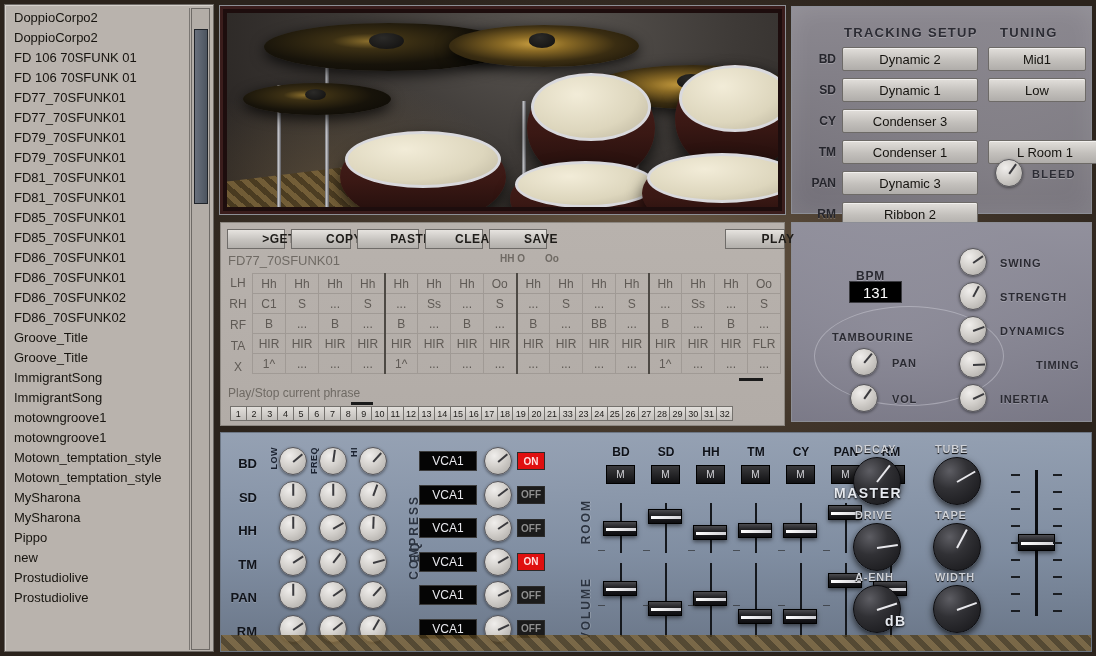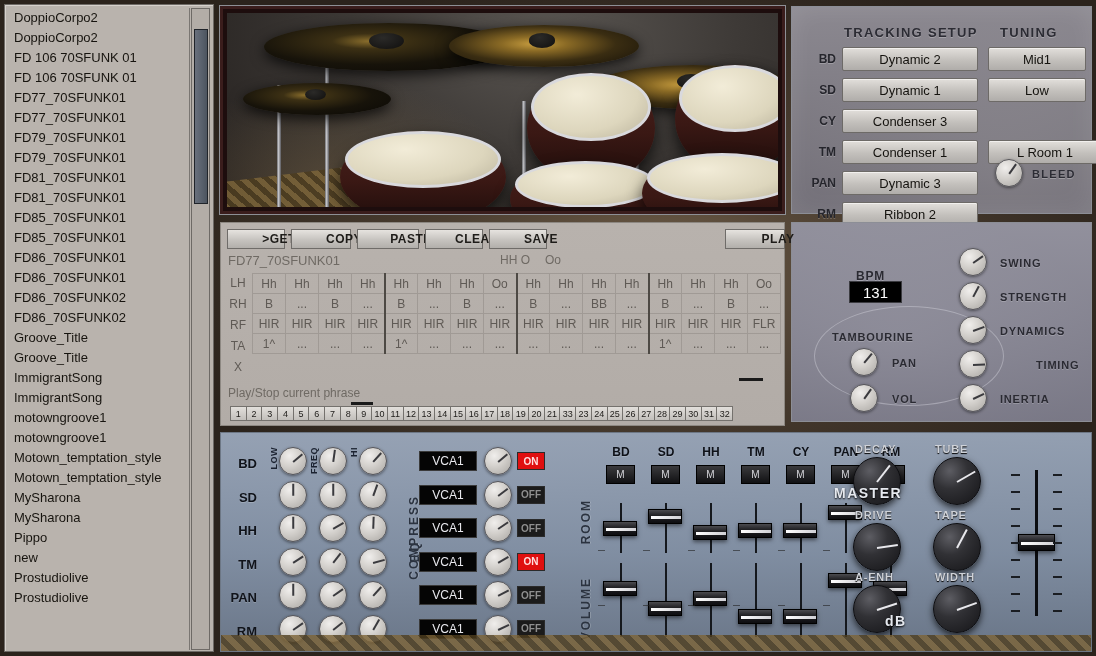--- a/index.html
+++ b/index.html
@@ -197,21 +197,21 @@
     display: flex; align-items: center; justify-content: center;
     cursor: pointer;
     padding-left: 46px;
   }
   #pattern-name {
     position: absolute; left: 228px; top: 253px;
     font-size: 13px; color: #6f6a64;
   }
   .hh-tag {
     position: absolute; top: 253px;
-    font-size: 12px; color: #6f6a64;
+    font-size: 10px; color: #6f6a64; font-weight: bold;
   }
   #grid {
     position: absolute; left: 252px; top: 273px;
     border-collapse: collapse;
   }
   #grid td {
     width: 33px; height: 20px;
     border: 1px solid #a09a95;
     text-align: center;
     font-size: 12px; color: #5f5a55;
@@ -522,20 +522,38 @@
           <td>Hh</td>
           <td>Oo</td>
           <td class="beat">Hh</td>
           <td>Hh</td>
           <td>Hh</td>
           <td>Hh</td>
           <td class="beat">Hh</td>
           <td>Hh</td>
           <td>Hh</td>
           <td>Oo</td>
+        </tr>
+        <tr>
+          <td>C1</td>
+          <td>S</td>
+          <td>...</td>
+          <td>S</td>
+          <td class="beat">...</td>
+          <td>Ss</td>
+          <td>...</td>
+          <td>S</td>
+          <td class="beat">...</td>
+          <td>S</td>
+          <td>...</td>
+          <td>S</td>
+          <td class="beat">...</td>
+          <td>Ss</td>
+          <td>...</td>
+          <td>S</td>
         </tr>
         <tr>
           <td>B</td>
           <td>...</td>
           <td>B</td>
           <td>...</td>
           <td class="beat">B</td>
           <td>...</td>
           <td>B</td>
           <td>...</td>

